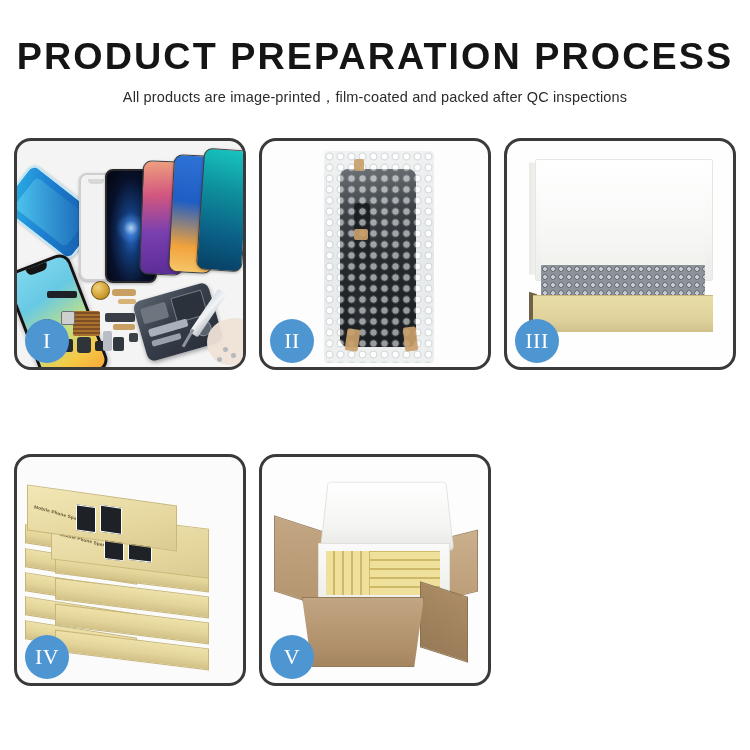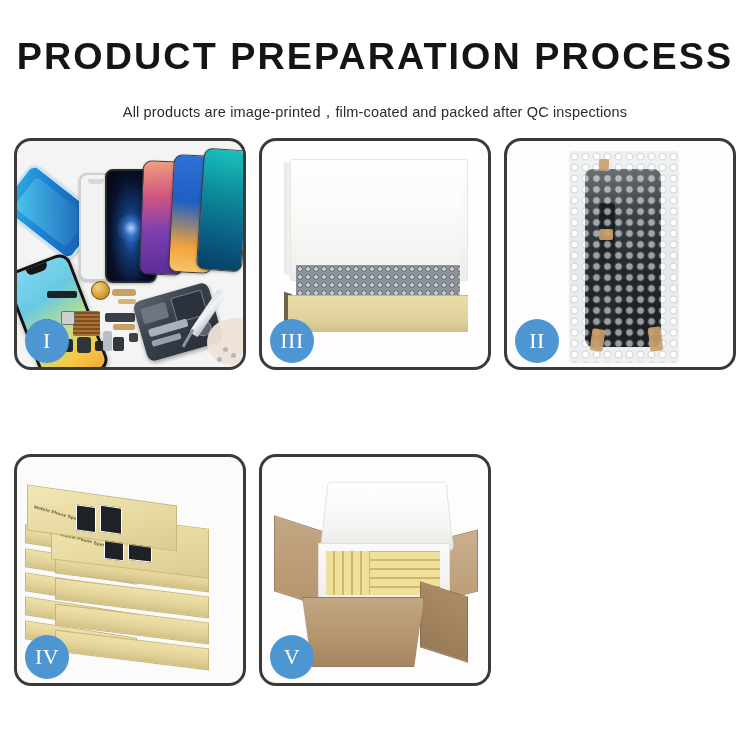--- a/index.html
+++ b/index.html
@@ -12,21 +12,21 @@
 
   
   .header{text-align:center;padding-top:38px;}
   .title{
     font-size:37px;font-weight:bold;color:#151515;
     letter-spacing:2.0px;line-height:1.0;
     font-family:"Liberation Sans",sans-serif;
     transform:scaleX(1.02);
   }
   .subtitle{
-    margin-top:28px;font-size:14.5px;color:#2b2b2b;
+    margin-top:13px;font-size:14.5px;color:#2b2b2b;
     letter-spacing:.15px;font-family:"Liberation Sans",sans-serif;
   }
 
   
   .grid{
     position:absolute;left:14px;top:138px;
     width:722px;
     display:grid;
     grid-template-columns:repeat(3,232px);
     grid-template-rows:232px 232px;
@@ -383,46 +383,46 @@
         </div>
         <div class="hand"></div>
         <div class="tweez"></div>
         <div class="scr s1"></div>
         <div class="scr s2"></div>
         <div class="scr s3"></div>
       </div>
       <div class="badge">I</div>
     </div>
 
+    <div class="cell c2">
+      <div class="scene">
+        <div class="bw-bag"></div>
+        <div class="bw-part"></div>
+        <div class="bw-over"></div>
+        <div class="tape t1"></div>
+        <div class="tape t2"></div>
+        <div class="tape t3"></div>
+        <div class="tape t4"></div>
+      </div>
+      <div class="badge">II</div>
+    </div>
+
     <div class="cell c3">
       <div class="scene">
         <div class="b3-lid-l"></div>
         <div class="b3-lid-r"></div>
         <div class="b3-lid"></div>
         <div class="b3-foam"></div>
         <div class="b3-bub"></div>
         <div class="b3-side"></div>
         <div class="b3-front"></div>
       </div>
       <div class="badge">III</div>
     </div>
 
-    <div class="cell c2">
-      <div class="scene">
-        <div class="bw-bag"></div>
-        <div class="bw-part"></div>
-        <div class="bw-over"></div>
-        <div class="tape t1"></div>
-        <div class="tape t2"></div>
-        <div class="tape t3"></div>
-        <div class="tape t4"></div>
-      </div>
-      <div class="badge">II</div>
-    </div>
-
     <div class="cell c4">
       <div class="scene stack">
 
         <div class="sb" style="left:8px;top:76px;width:110px;height:17px;transform:skewY(9deg);"></div>
         <div class="sb" style="left:8px;top:100px;width:110px;height:17px;transform:skewY(9deg);"></div>
         <div class="sb" style="left:8px;top:124px;width:110px;height:17px;transform:skewY(9deg);"></div>
         <div class="sb" style="left:8px;top:148px;width:110px;height:17px;transform:skewY(9deg);"></div>
         <div class="sb" style="left:8px;top:172px;width:110px;height:17px;transform:skewY(9deg);"></div>
 
         <div class="sb" style="left:38px;top:104px;width:152px;height:20px;transform:skewY(7deg);"></div>

